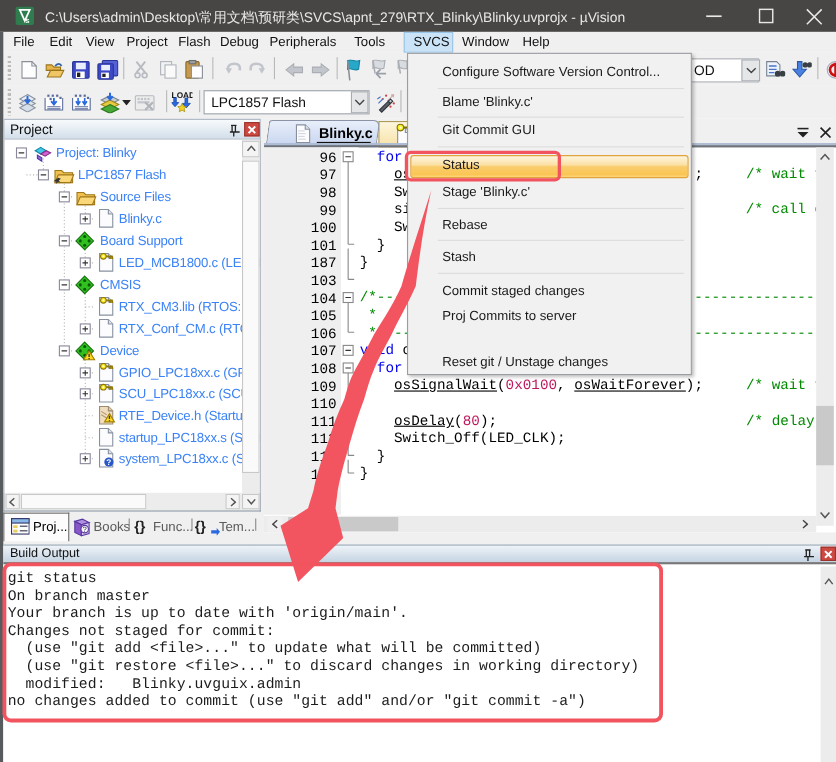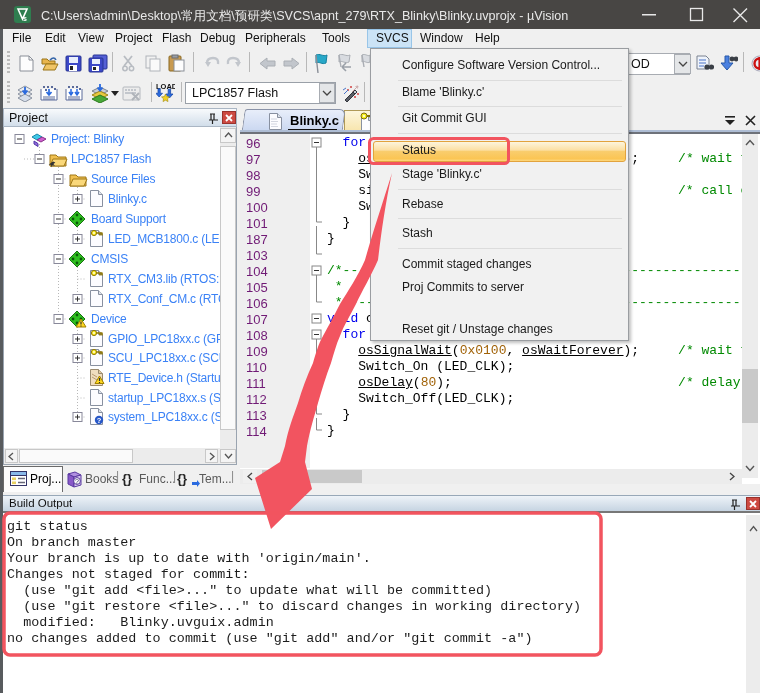--- a/index.html
+++ b/index.html
@@ -28,29 +28,29 @@
      background:linear-gradient(#f8fafc, #d2deea); border:1px solid #aab6c4;
      font-size:12.5px; color:#111; }
   #projtree { left:3px; top:127px; width:234px; height:338px; background:#fff;
      border:1px solid #9aa4b0; border-top:none; overflow:hidden; font-size:12px; }
   .trow { position:absolute; white-space:nowrap; color:#3b82f6; letter-spacing:-0.2px; }
   #projtabs { left:3px; top:465px; width:234px; height:28px; font-size:12px; color:#5a5a5a; }
   
   #edpanel { left:240px; top:108px; width:520px; height:384px; background:#fff; }
   #tabbar { left:240px; top:108px; width:520px; height:26px; background:#f0f0f0; }
   #gutter { left:240px; top:134px; width:70px; height:334px; background:#efefef; }
-  .lnum { position:absolute; right:4px; width:60px; 
-     font-family:Liberation Sans, sans-serif; font-size:13px; color:#701a75; }
+  .lnum { position:absolute; right:4px; width:60px; text-align:right;
+     font-family:Liberation Mono, monospace; font-size:13px; color:#000000; }
   #foldcol { left:310px; top:134px; width:16px; height:334px; background:#fff; }
   #codearea { left:310px; top:134px; width:432px; height:334px; overflow:hidden; }
   .cl { position:absolute; left:17px; white-space:pre; font-family:"Liberation Mono", monospace;
      font-size:13px; color:#000; }
   .kw { color:#0000ee; }
   .cm { color:#028a02; }
-  .num { color:#a16207; }
+  .num { color:#be185d; }
   .fn { text-decoration:underline; }
   
   #buildhdr { left:3px; top:495px; width:757px; height:16px;
      background:linear-gradient(#eef3f8, #c6d4e2); border-top:1px solid #98a8b8;
      font-size:11.5px; color:#111; }
   #buildbody { left:3px; top:511px; width:757px; height:182px; background:#fff; border-top:2px solid #777; }
   .bl { position:absolute; left:4px; white-space:pre; font-family:"Liberation Mono", monospace;
      font-size:13.4px; color:#1c1c1c; letter-spacing:0.05px; }
   
   #menu { left:370px; top:48px; width:259px; height:293px; background:#f1f1f1;
@@ -613,21 +613,20 @@
     <div class="cl" style="top:65px">    Switch_Off(LED_B);</div>
     <div class="cl" style="top:81px">  }</div>
     <div class="cl" style="top:97px">}</div>
     <div class="cl" style="top:113px"></div>
     <div class="cl" style="top:129px"><span class="cm">/*--------------------------------------------------------------------------------</span></div>
     <div class="cl" style="top:145px"><span class="cm"> *        Thread 4 'clock'</span></div>
     <div class="cl" style="top:161px"><span class="cm"> *-------------------------------------------------------------------------------*/</span></div>
     <div class="cl" style="top:177px"><span class="kw">void</span> clock (<span class="kw">void</span> <span class="kw">const</span> *arg) {</div>
     <div class="cl" style="top:193px"><span class="kw">  for</span> (;;) {</div>
     <div class="cl" style="top:209px">    <span class="fn">osSignalWait</span>(<span class="num">0x0100</span>, <span class="fn">osWaitForever</span>);     <span class="cm">/* wait for an event flag 0x0100 */</span></div>
-    <div class="cl" style="top:225px">    Switch_On (LED_CLK);</div>
     <div class="cl" style="top:241px">    <span class="fn">osDelay</span>(<span class="num">80</span>);                             <span class="cm">/* delay 80ms                    */</span></div>
     <div class="cl" style="top:257px">    Switch_Off(LED_CLK);</div>
     <div class="cl" style="top:273px">  }</div>
     <div class="cl" style="top:289px">}</div>
   </div>
 
   <div class="abs" style="left:742px;top:134px;width:16px;height:344px;background:#ececec"></div>
   <svg class="abs" style="left:745px;top:139px" width="10" height="7">
       <path d="M1 6 L5 1.5 L9 6" fill="none" stroke="#555" stroke-width="1.4"></path>
     </svg>

